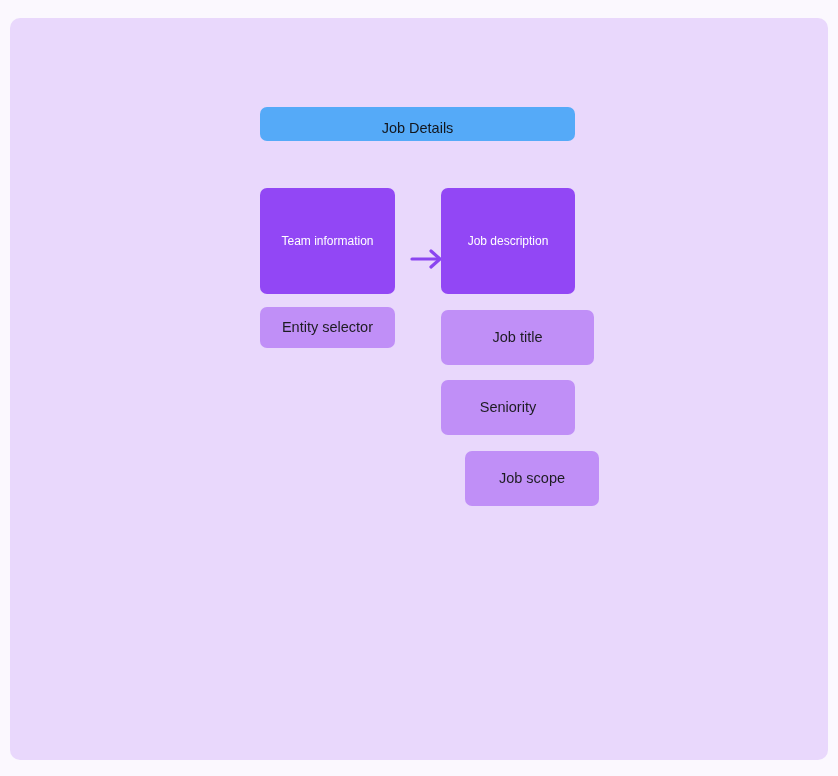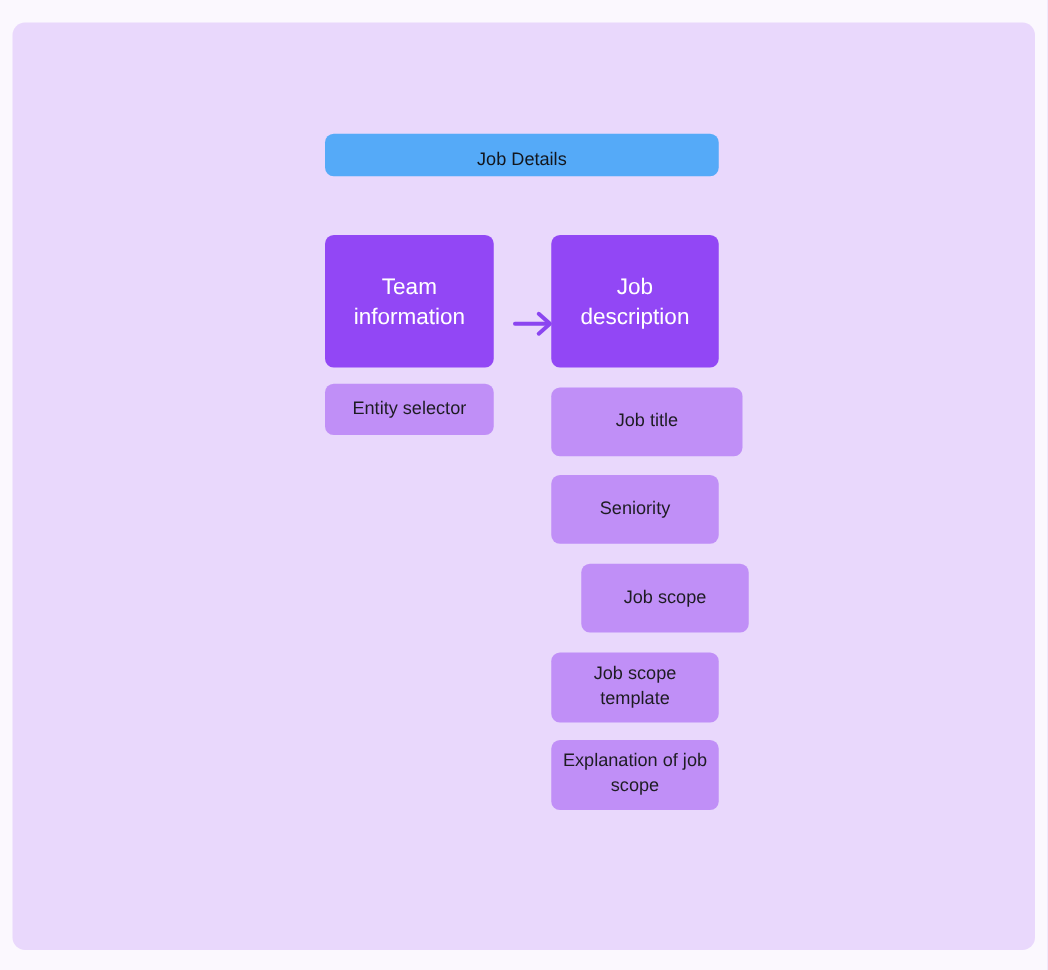--- a/index.html
+++ b/index.html
@@ -34,21 +34,21 @@
     padding: 2px 8px;
   }
   .node-header {
     background: #55aaf8;
     color: #13161c;
     font-size: 14.5px;
   }
   .node-primary {
     background: #9247f5;
     color: #ffffff;
-    font-size: 18px;
+    font-size: 12px;
   }
   .node-secondary {
     background: #c08ff7;
     color: #1d1c22;
     font-size: 14.5px;
   }
   .node span {
     display: block;
   }
   #arrow {
@@ -90,21 +90,15 @@
   </div>
 
   <div class="node node-secondary" style="left:431px; top:362px; width:134px; height:55px;">
     <span>Seniority</span>
   </div>
 
   <div class="node node-secondary" style="left:431px; top:433px; width:134px; height:55px;margin-left:24px;">
     <span>Job scope</span>
   </div>
 
-  <div class="node node-secondary" style="left:431px; top:504px; width:134px; height:56px;">
-    <span>Job scope template</span>
-  </div>
 
-  <div class="node node-secondary" style="left:431px; top:574px; width:134px; height:56px;">
-    <span>Explanation of job scope</span>
-  </div>
 
 </div>
 
 </body></html>

